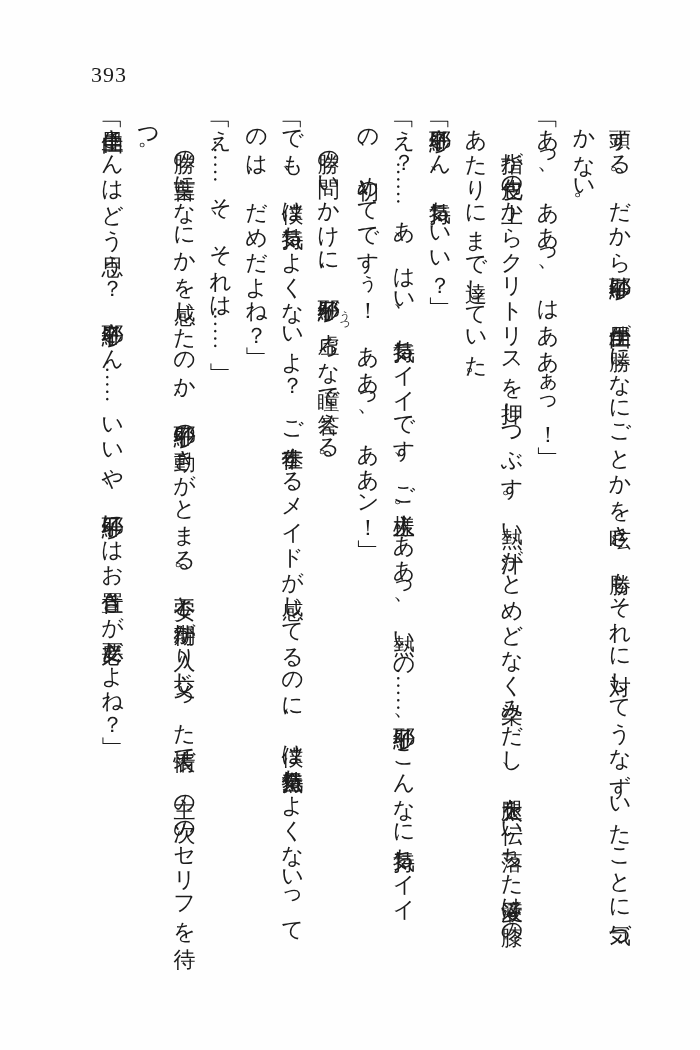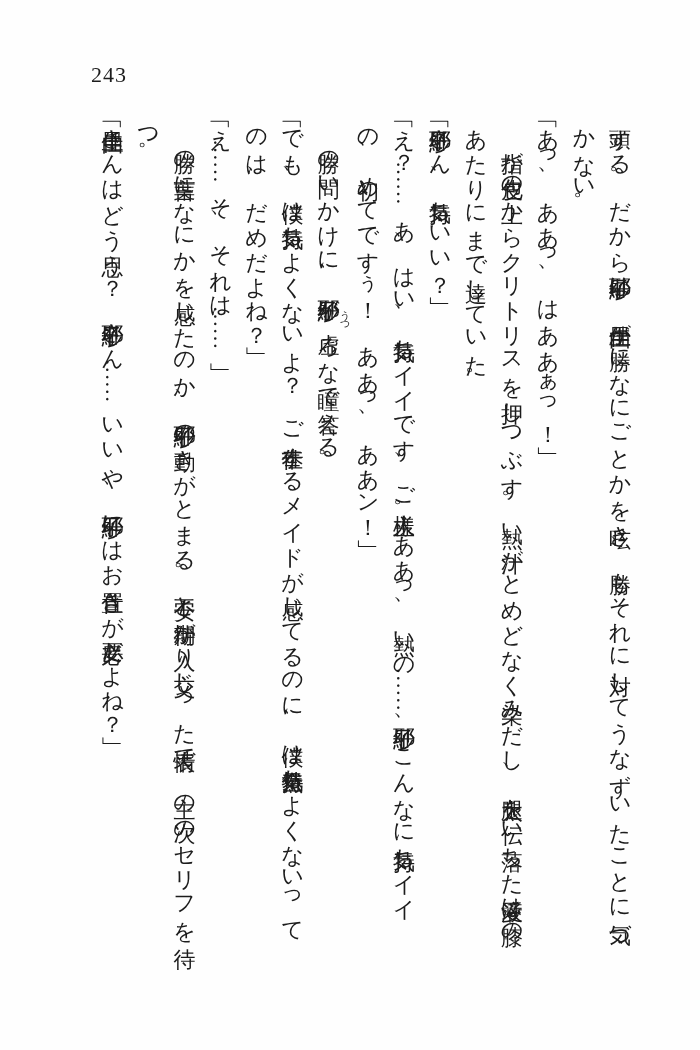--- a/index.html
+++ b/index.html
@@ -50,21 +50,21 @@
     font-size: 10px;
     letter-spacing: 0;
     color: #1c1c1c;
   }
 </style>
 </head>
 <body>
 
 <div class="page">
 
-  <div class="page-number">243</div>
+  <div class="page-number">393</div>
 
   <div class="body-text">
     <p class="para">頭する。だから紗耶子は、由佳里が勝になにごとかを呟き、勝もそれに対してうなずいたことに気づかない。</p>
     <p class="para">「あっ、ああっ、はああぁっ！」</p>
     <p class="para indent">指が包皮の上からクリトリスを押しつぶす。熱い汁がとめどなく染みだし、太腿を伝い落ちた愛液は膝のあたりにまで達していた。</p>
     <p class="para">「紗耶子さん、気持ちいい？」</p>
     <p class="para">「え？……あ、はい、気持ちイイです、ご主人様。ああっ、熱いの……紗耶子、こんなに気持ちイイの、初めてですぅ！　ああっ、ああン！」</p>
     <p class="para indent"><span>勝の問いかけに、紗耶子が</span><ruby><span>虚</span><rt>うつ</rt></ruby><span>ろな瞳で答える。</span></p>
     <p class="para">「でも、僕は気持ちよくないよ？　ご奉仕するメイドが感じてるのに、僕は全然気持ちよくないってのは、だめだよね？」</p>
     <p class="para">「え……そ、それは……」</p>

